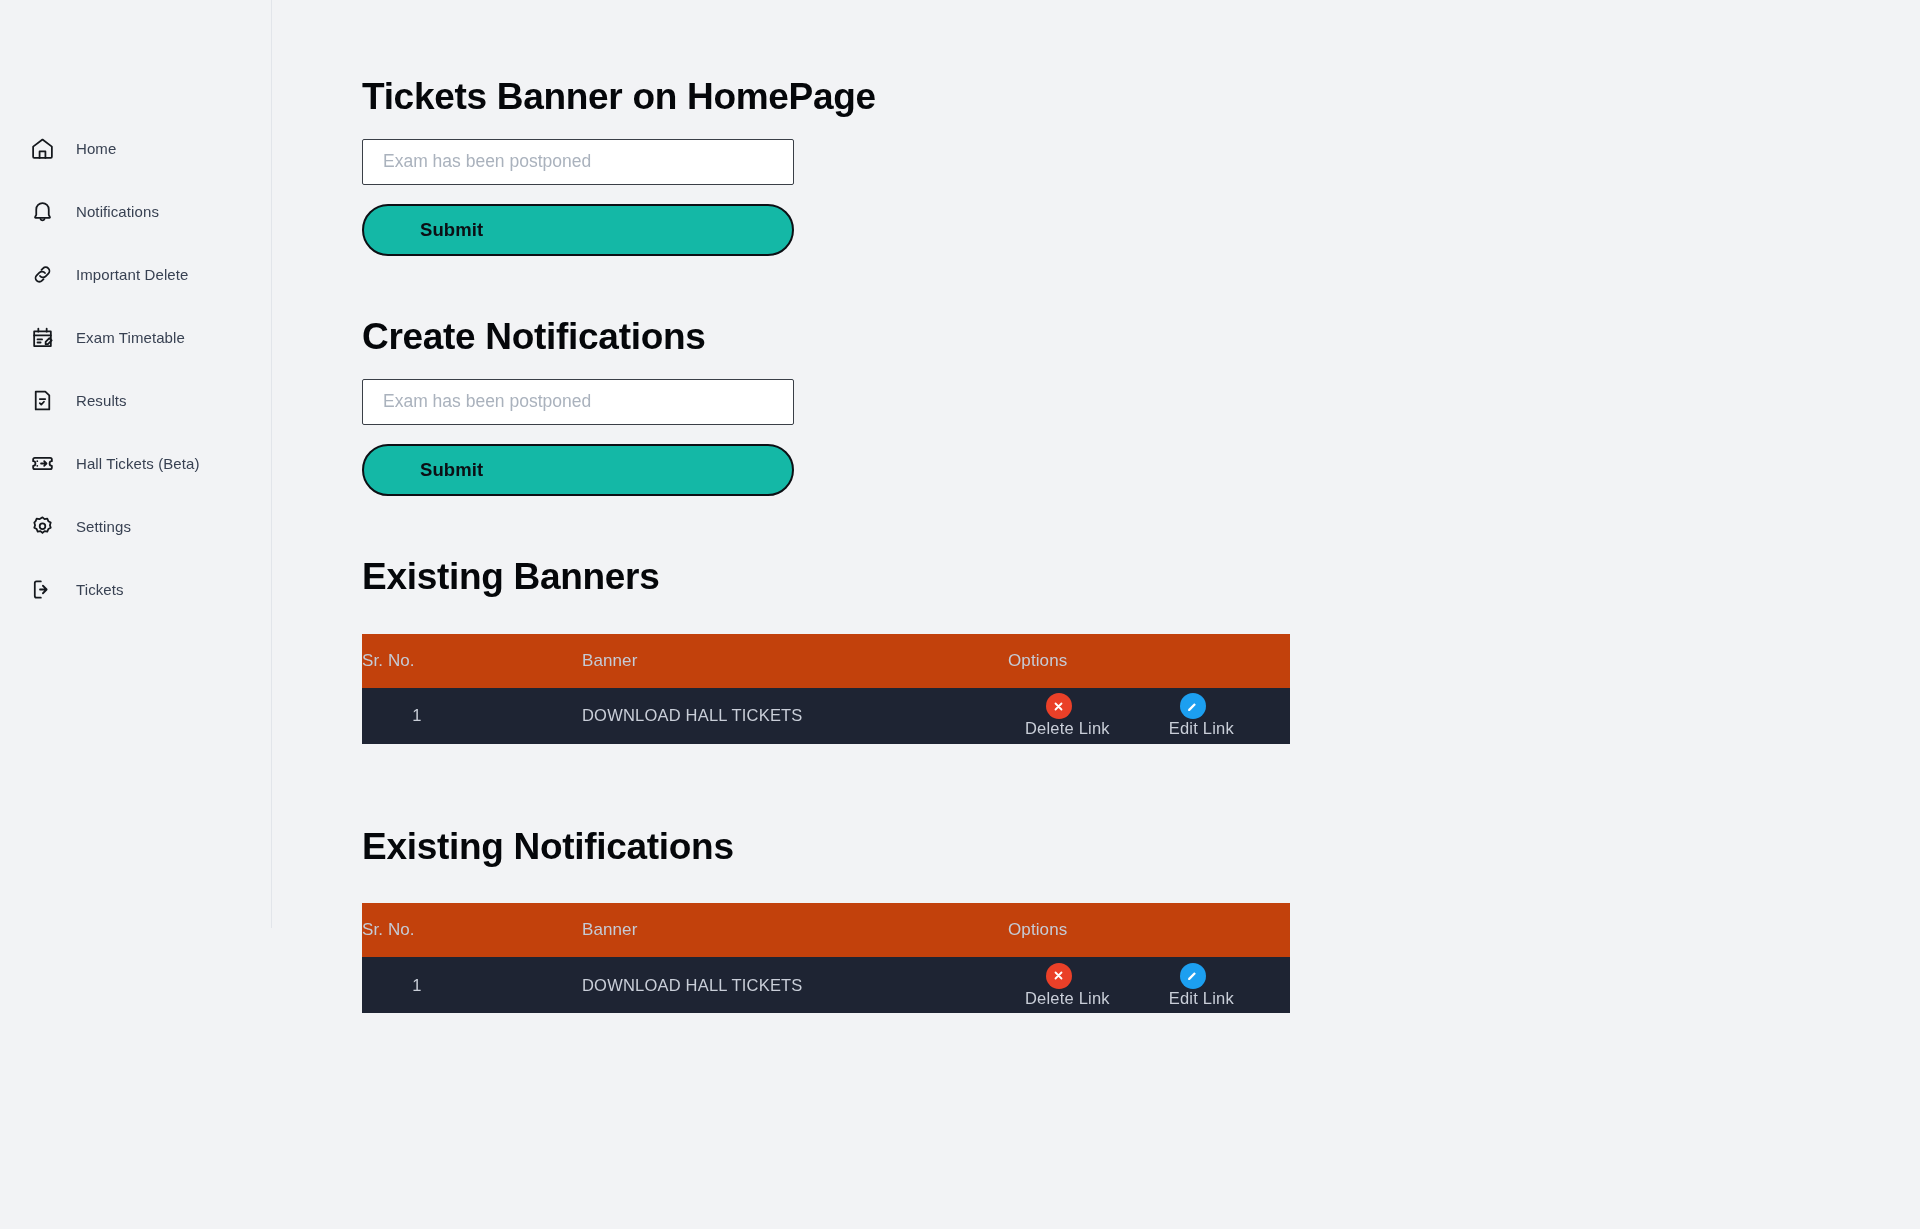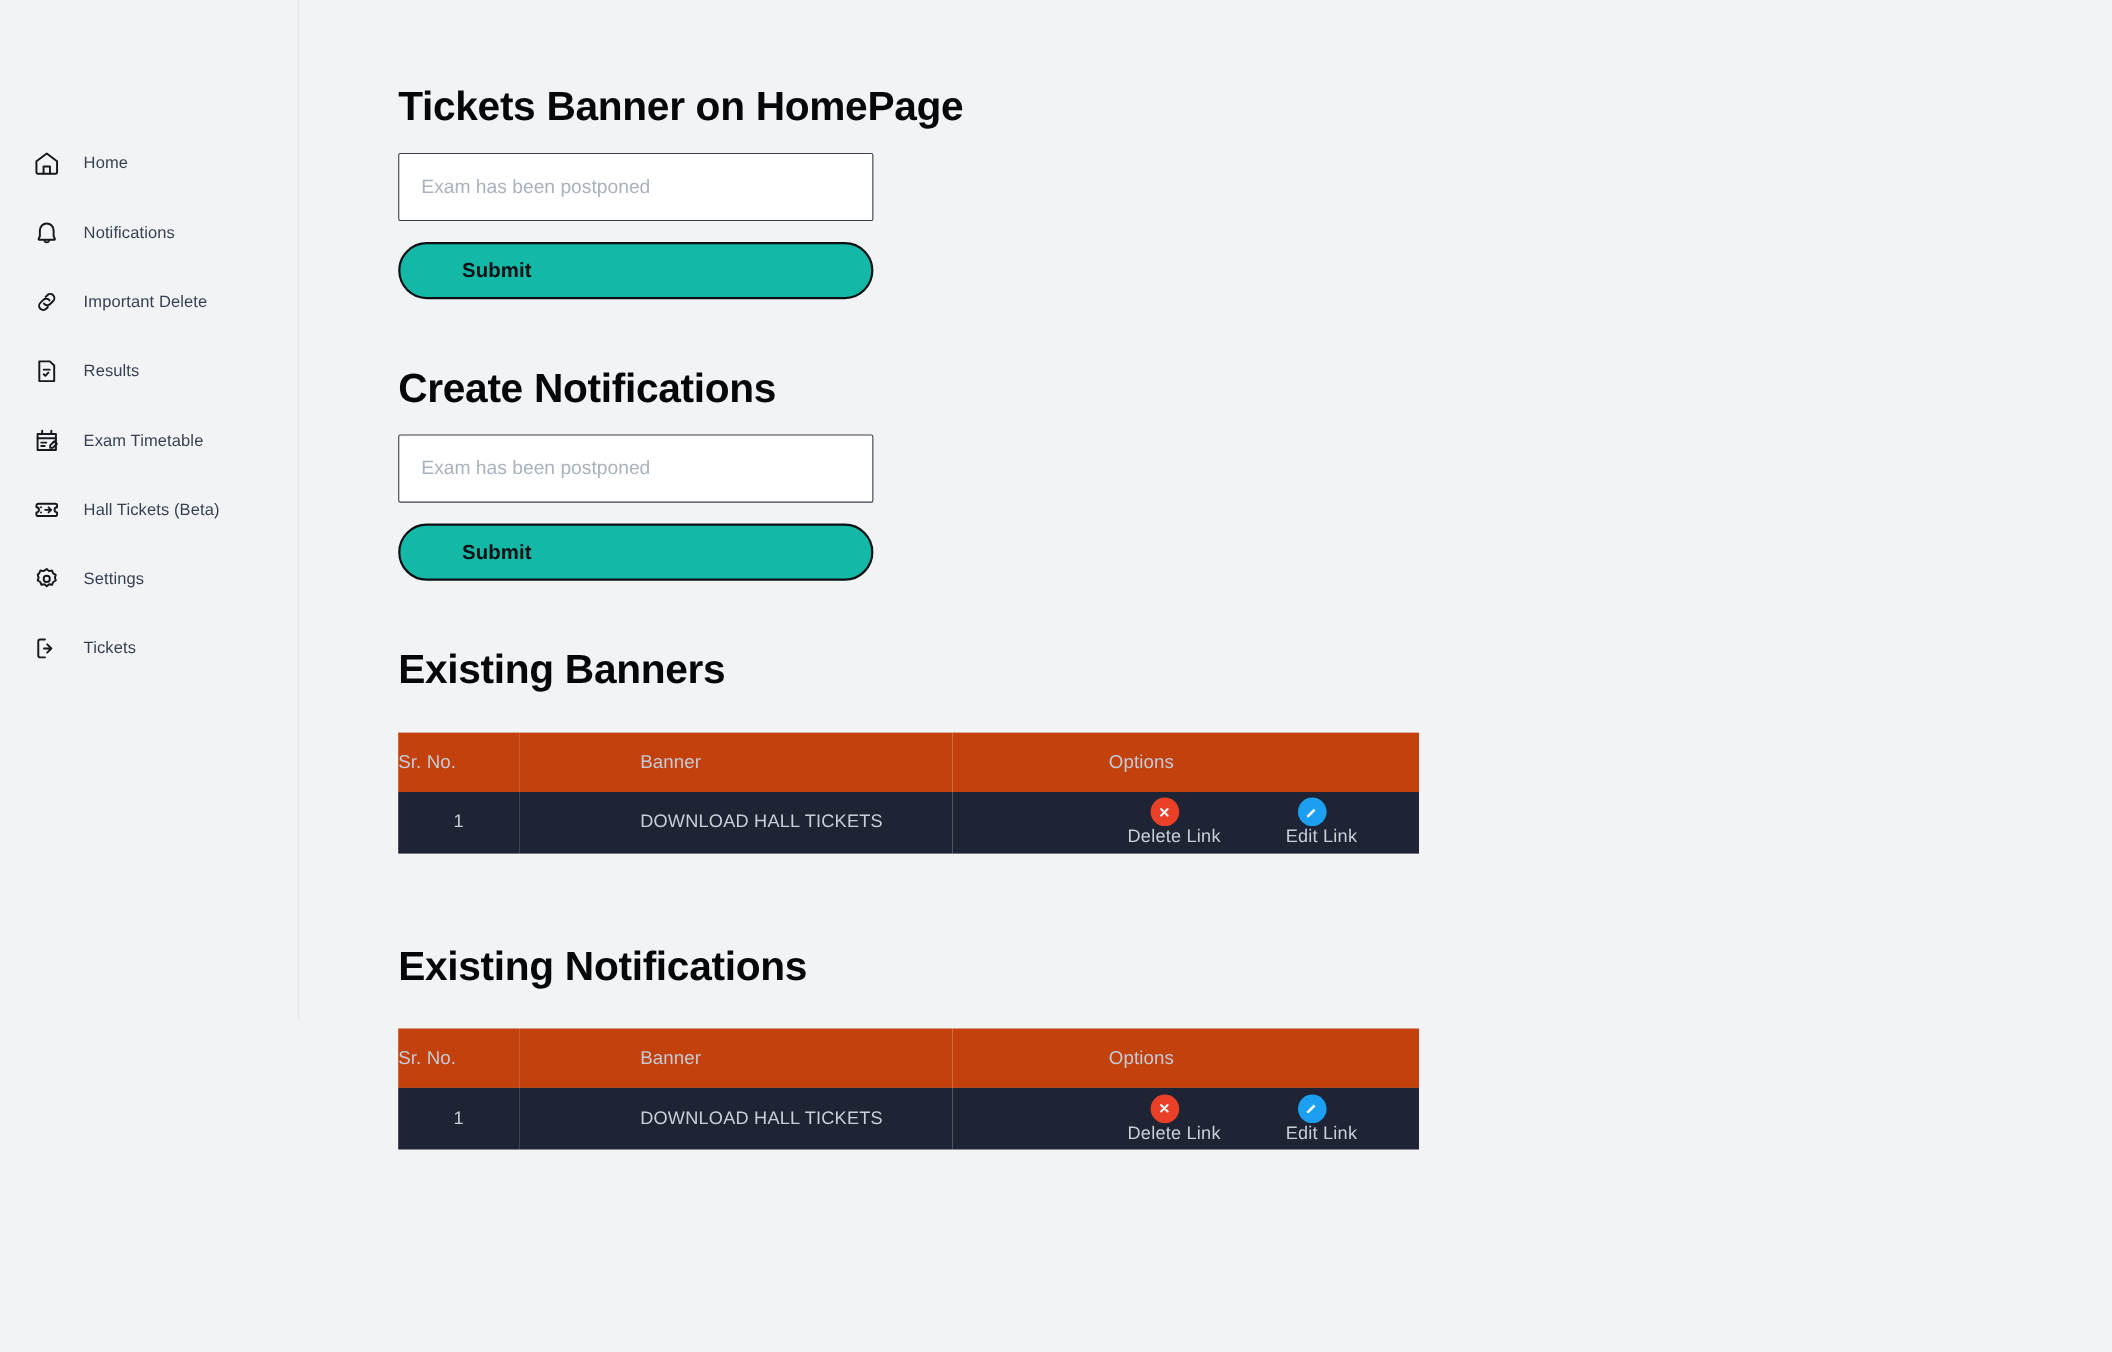--- a/index.html
+++ b/index.html
@@ -82,21 +82,21 @@
     font-size: 37px;
     font-weight: 700;
     letter-spacing: -.3px;
     color: #05070a;
     line-height: 1.05;
   }
 
   .field-input {
     display: block;
     width: 432px;
-    height: 62px;
+    height: 46px;
     margin-top: 22px;
     padding: 0 20px;
     background: #ffffff;
     border: 1px solid #3a3f47;
     border-radius: 2px;
     font-family: "Liberation Sans", sans-serif;
     font-size: 17.5px;
     color: #2d3748;
     outline: none;
   }
@@ -223,37 +223,37 @@
           <path d="M9.6 13.4a3.6 3.6 0 0 0 5.4.4l2.6-2.6a3.6 3.6 0 0 0-5.1-5.1l-1.5 1.5"></path>
           <path d="M14.4 10.6a3.6 3.6 0 0 0-5.4-.4l-2.6 2.6a3.6 3.6 0 0 0 5.1 5.1l1.5-1.5"></path>
         </svg>
       </span>
       <span class="nav-label">Important Delete</span>
     </div>
 
     <div class="nav-item">
       <span class="nav-icon">
         <svg width="25" height="25" viewBox="0 0 24 24" fill="none" stroke="currentColor" stroke-width="1.7" stroke-linecap="round" stroke-linejoin="round">
-          <path d="M5.5 3.4h9.2L18.5 7v13.6H5.5z"></path>
-          <path d="M9.4 10.6h5.2M9.4 14.6l1.4 1.4 2.6-2.8"></path>
-        </svg>
-      </span>
-      <span class="nav-label">Results</span>
-    </div>
-
-    <div class="nav-item">
-      <span class="nav-icon">
-        <svg width="25" height="25" viewBox="0 0 24 24" fill="none" stroke="currentColor" stroke-width="1.7" stroke-linecap="round" stroke-linejoin="round">
           <path d="M4 6.2h16v14H4z"></path>
           <path d="M4 10h16M8 3.4v3M16 3.4v3"></path>
           <path d="M7.2 13.8h4.4M7.2 16.8h3"></path>
           <path d="M18.6 12.6 15 16.2v2.2h2.2l3.6-3.6z"></path>
         </svg>
       </span>
       <span class="nav-label">Exam Timetable</span>
+    </div>
+
+    <div class="nav-item">
+      <span class="nav-icon">
+        <svg width="25" height="25" viewBox="0 0 24 24" fill="none" stroke="currentColor" stroke-width="1.7" stroke-linecap="round" stroke-linejoin="round">
+          <path d="M5.5 3.4h9.2L18.5 7v13.6H5.5z"></path>
+          <path d="M9.4 10.6h5.2M9.4 14.6l1.4 1.4 2.6-2.8"></path>
+        </svg>
+      </span>
+      <span class="nav-label">Results</span>
     </div>
 
 
     <div class="nav-item">
       <span class="nav-icon">
         <svg width="25" height="25" viewBox="0 0 24 24" fill="none" stroke="currentColor" stroke-width="1.7" stroke-linecap="round" stroke-linejoin="round">
           <path d="M3 8.2A1.6 1.6 0 0 1 4.6 6.6h14.8A1.6 1.6 0 0 1 21 8.2v1.6a2.2 2.2 0 0 0 0 4.4v1.6a1.6 1.6 0 0 1-1.6 1.6H4.6A1.6 1.6 0 0 1 3 15.8v-1.6a2.2 2.2 0 0 0 0-4.4z"></path>
           <path d="M7 9.8v.01M7 14.2v.01M10.6 12h5M13.6 9.8 15.8 12l-2.2 2.2"></path>
         </svg>
       </span>

